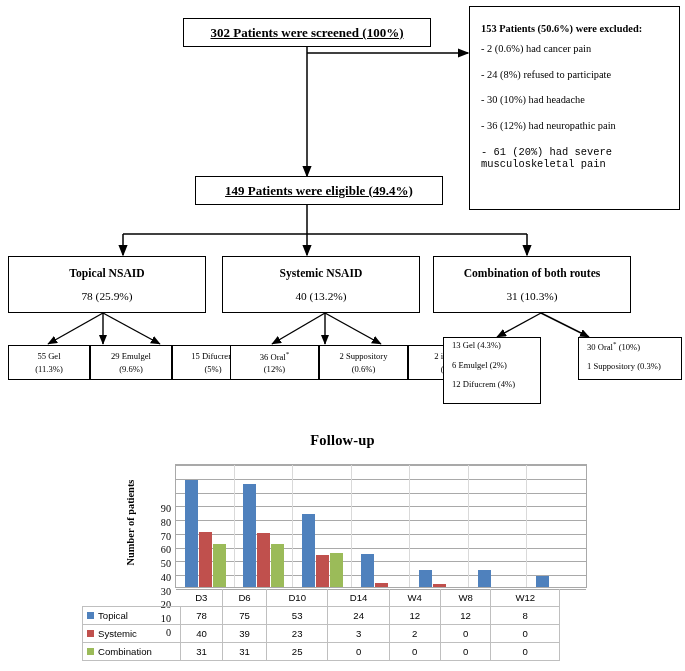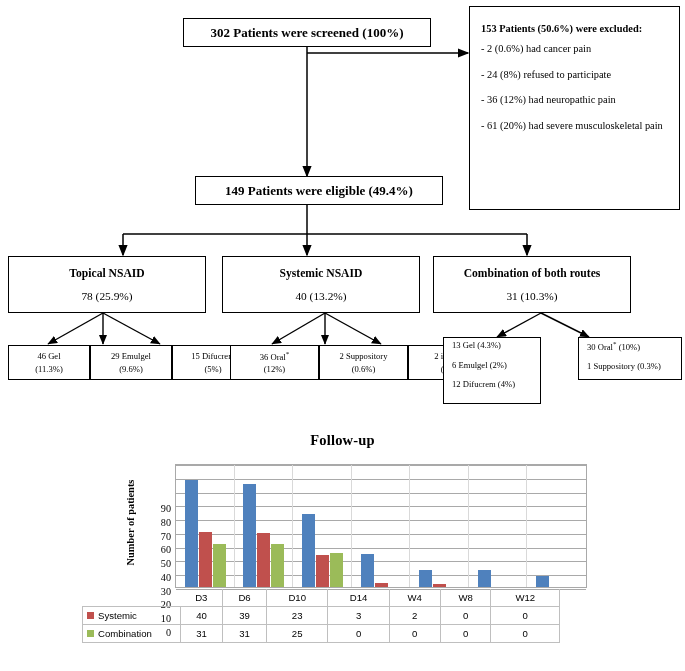--- a/index.html
+++ b/index.html
@@ -4,29 +4,29 @@
 <style>
   html,body{margin:0;padding:0;background:#fff;}
   body{width:685px;height:671px;position:relative;
        font-family:"Liberation Serif","DejaVu Serif",serif;color:#000;}
   .canvas{position:relative;width:685px;height:671px;overflow:hidden;}
 
   
   .box{position:absolute;border:1.6px solid #000;background:#fff;
        box-sizing:border-box;display:flex;flex-direction:column;
        align-items:center;justify-content:center;text-align:center;}
-  .box.bold{font-weight:bold;}
+  .box.bold{font-weight:bold;text-decoration:underline;}
   .ttl{font-weight:bold;}
   .sub{font-weight:normal;}
 
   .excl{position:absolute;border:1.6px solid #000;background:#fff;
         box-sizing:border-box;padding:16px 9px 6px 11px;text-align:left;}
   .excl .hd{font-weight:bold;font-size:10.4px;margin-bottom:9px;}
   .excl .li{font-size:10.4px;margin-bottom:13px;line-height:1.22;}
-  .excl .li:last-child{margin-bottom:0;}
+  .excl .li:last-child{margin-bottom:0;font-family:Liberation Mono, monospace;}
 
   .leafbox{position:absolute;border:1.2px solid #000;background:#fff;
            box-sizing:border-box;display:flex;flex-direction:column;
            align-items:center;justify-content:center;text-align:center;
            font-size:8.6px;line-height:1.45;}
   .listbox{position:absolute;border:1.2px solid #000;background:#fff;
            box-sizing:border-box;padding:3px 8px;text-align:left;
            font-size:8.6px;line-height:1.0;}
   .listbox div{margin-bottom:11px;}
   .listbox div:last-child{margin-bottom:0;}
@@ -110,20 +110,21 @@
   </svg>
 
   <div class="box bold" style="left:183px;top:18px;width:248px;height:29px;font-size:13px;">
     <span>302 Patients were screened (100%)</span>
   </div>
 
   <div class="excl" style="left:469px;top:6px;width:211px;height:204px;">
     <div class="hd">153 Patients (50.6%) were excluded:</div>
     <div class="li">- 2 (0.6%) had cancer pain</div>
     <div class="li">- 24 (8%) refused to participate</div>
+    <div class="li">- 30 (10%) had headache</div>
     <div class="li">- 36 (12%) had neuropathic pain</div>
     <div class="li">- 61 (20%) had severe   musculoskeletal pain</div>
   </div>
 
   <div class="box bold" style="left:195px;top:176px;width:248px;height:29px;font-size:13px;">
     <span>149 Patients were eligible (49.4%)</span>
   </div>
 
   <div class="box" style="left:8px;top:256px;width:198px;height:57px;font-size:11.6px;">
     <div class="ttl">Topical NSAID</div>
@@ -132,21 +133,21 @@
   <div class="box" style="left:222px;top:256px;width:198px;height:57px;font-size:11.6px;">
     <div class="ttl">Systemic NSAID</div>
     <div class="sub" style="margin-top:10px;font-size:11.4px;">40 (13.2%)</div>
   </div>
   <div class="box" style="left:433px;top:256px;width:198px;height:57px;font-size:11.6px;">
     <div class="ttl">Combination of both routes</div>
     <div class="sub" style="margin-top:10px;font-size:11.4px;">31 (10.3%)</div>
   </div>
 
   <div class="leafbox" style="left:8px;top:345px;width:82px;height:35px;">
-    <div>46 Gel</div>
+    <div>55 Gel</div>
     <div>(11.3%)</div>
   </div>
   <div class="leafbox" style="left:90px;top:345px;width:82px;height:35px;">
     <div>29 Emulgel</div>
     <div>(9.6%)</div>
   </div>
   <div class="leafbox" style="left:172px;top:345px;width:82px;height:35px;">
     <div>15 Difucrem</div>
     <div>(5%)</div>
   </div>
@@ -257,20 +258,30 @@
           <td class="lg"></td>
           <td>D3</td>
           <td>D6</td>
           <td>D10</td>
           <td>D14</td>
           <td>W4</td>
           <td>W8</td>
           <td>W12</td>
         </tr>
         <tr>
+          <td class="lg"><span class="swatch sw0"></span>Topical</td>
+          <td>78</td>
+          <td>75</td>
+          <td>53</td>
+          <td>24</td>
+          <td>12</td>
+          <td>12</td>
+          <td>8</td>
+        </tr>
+        <tr>
           <td class="lg"><span class="swatch sw1"></span>Systemic</td>
           <td>40</td>
           <td>39</td>
           <td>23</td>
           <td>3</td>
           <td>2</td>
           <td>0</td>
           <td>0</td>
         </tr>
         <tr>

